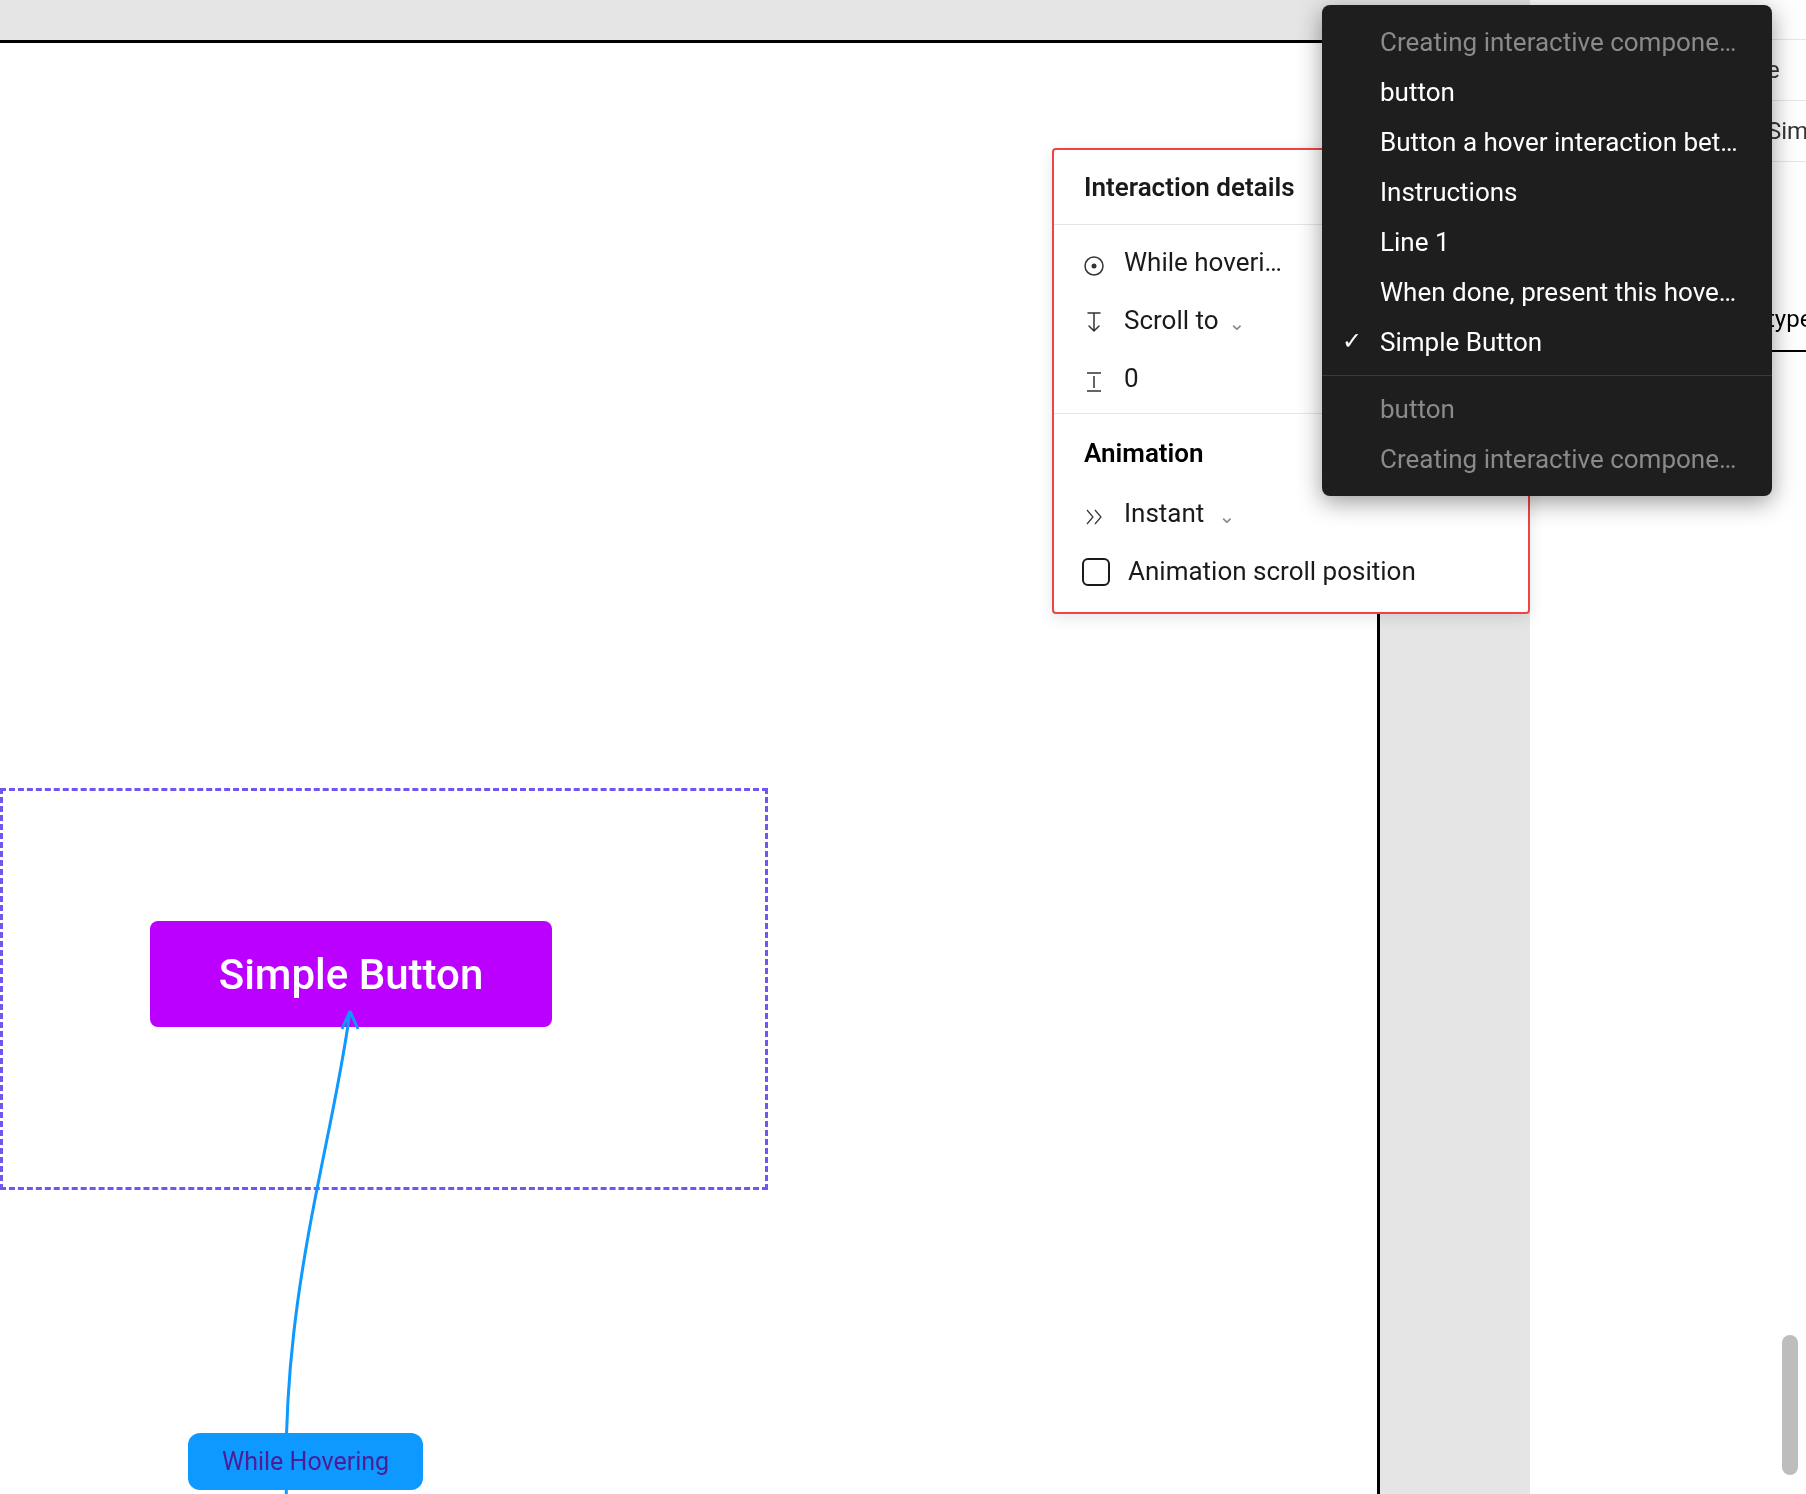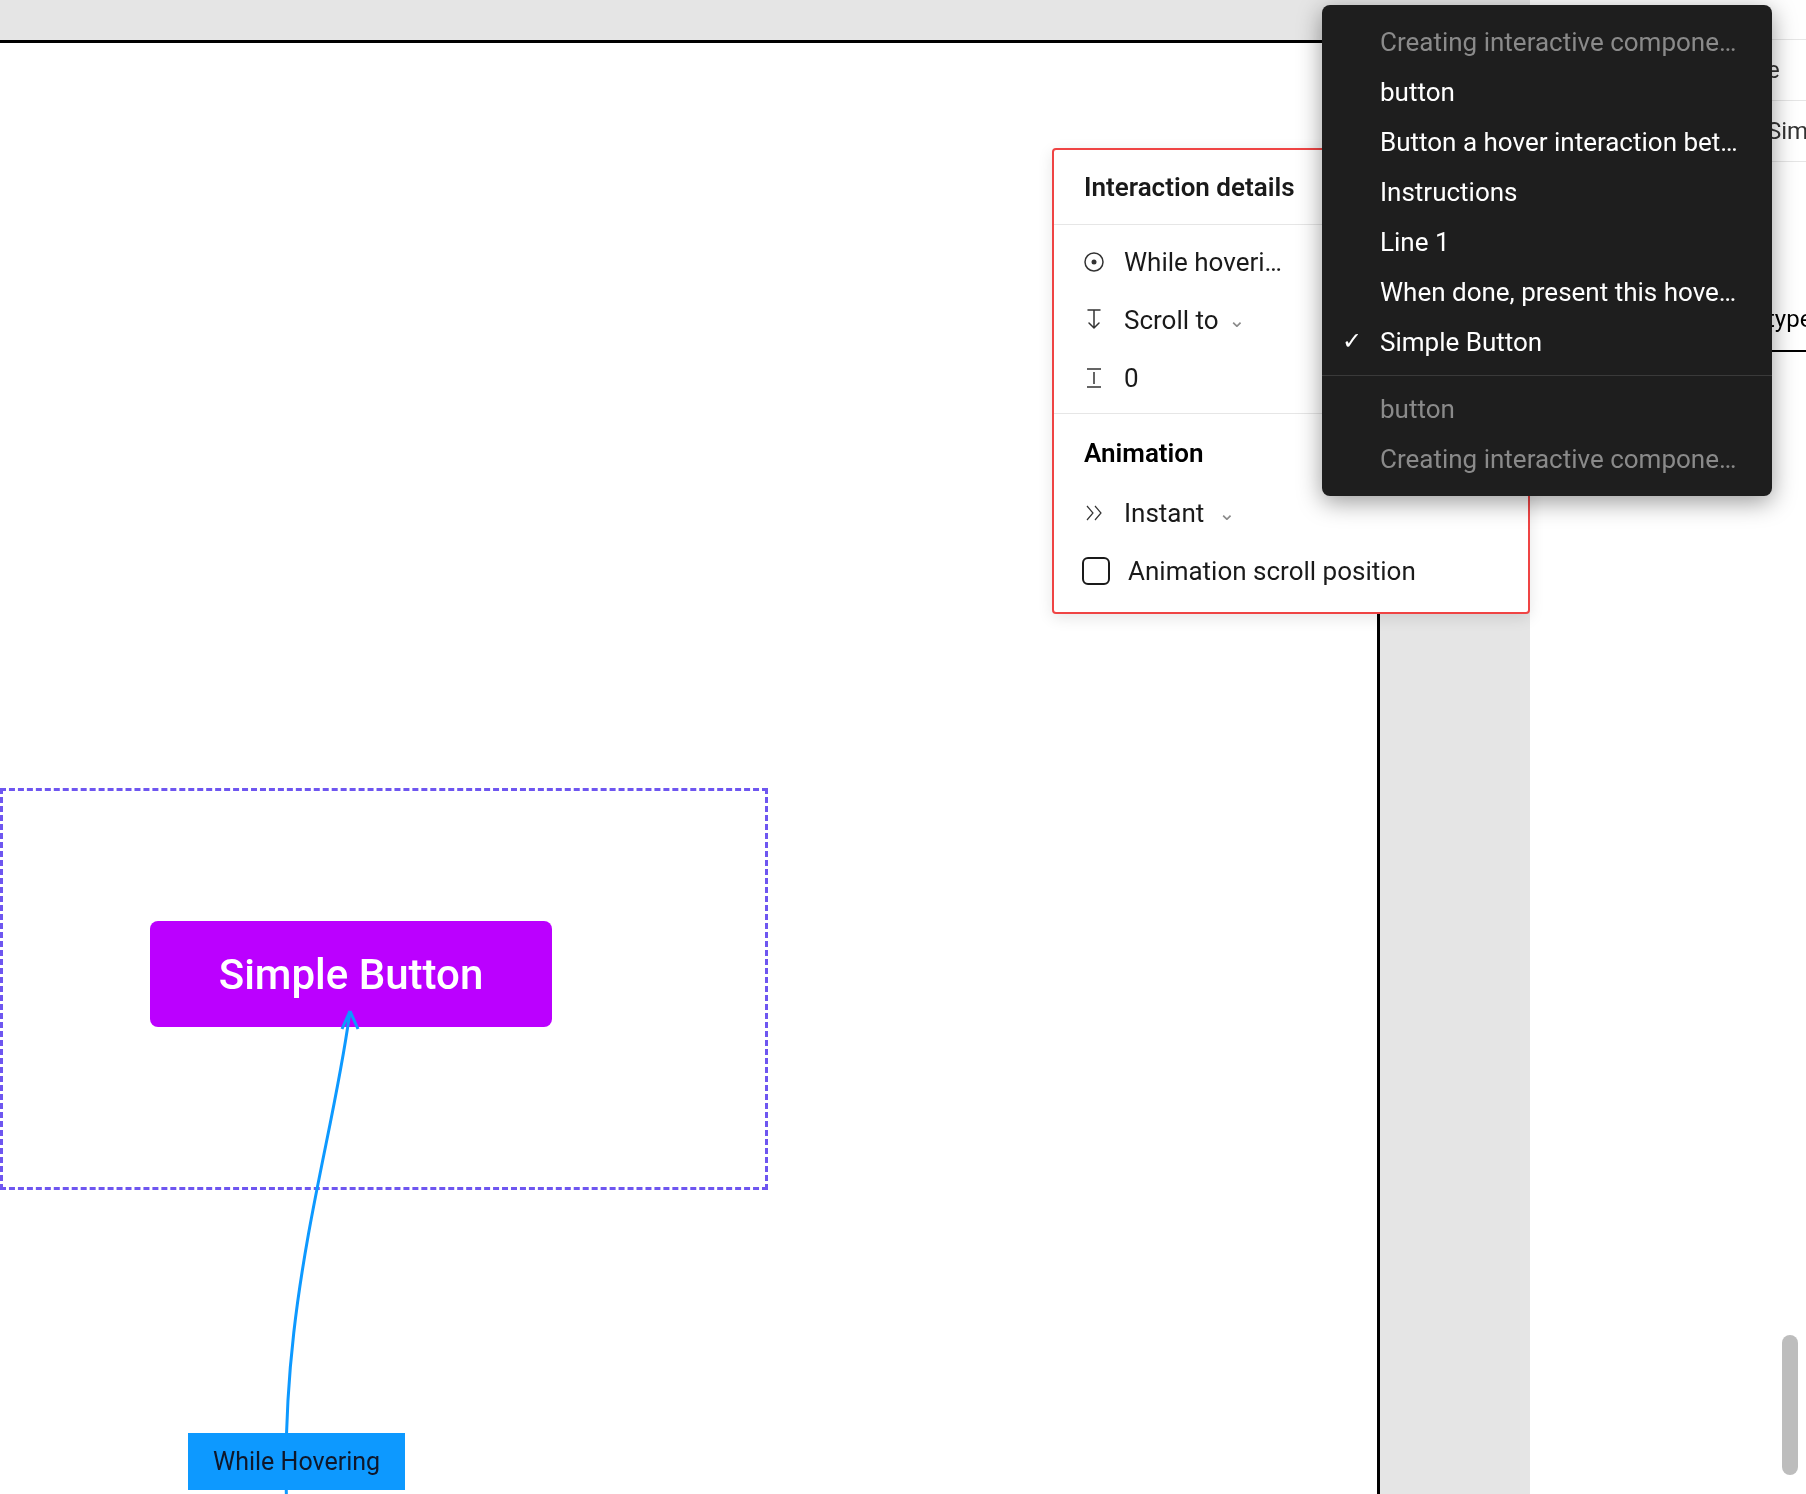--- a/index.html
+++ b/index.html
@@ -58,23 +58,23 @@
       left: 250px;
       pointer-events: none;
     }
 
     
     .hover-label {
       position: absolute;
       top: 1390px;
       left: 188px;
       background: #0d99ff;
-      color: #0f172a;
-      padding: 14px 25px;
-      border-radius: 0;
+      color: #4c1d95;
+      padding: 14px 34px;
+      border-radius: 12px;
       font-size: 25px;
       font-weight: 400;
     }
 
     
     .panel {
       position: absolute;
       top: 148px;
       left: 1052px;
       width: 478px;
@@ -85,21 +85,21 @@
     }
     .panel-header {
       padding: 22px 30px;
       border-bottom: 1px solid #e6e6e6;
       font-weight: 600;
       font-size: 26px;
       color: #1a1a1a;
     }
     .panel-row {
       display: flex;
-      align-items: center;
+      align-items: flex-end;
       padding: 14px 28px;
       gap: 18px;
       font-size: 26px;
       color: #1a1a1a;
     }
     .panel-row .icon {
       width: 24px;
       display: flex;
       align-items: center;
       justify-content: center;

